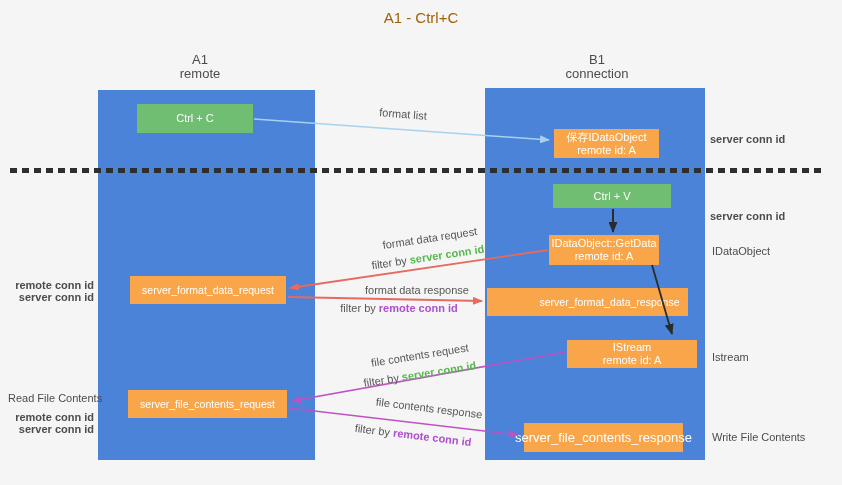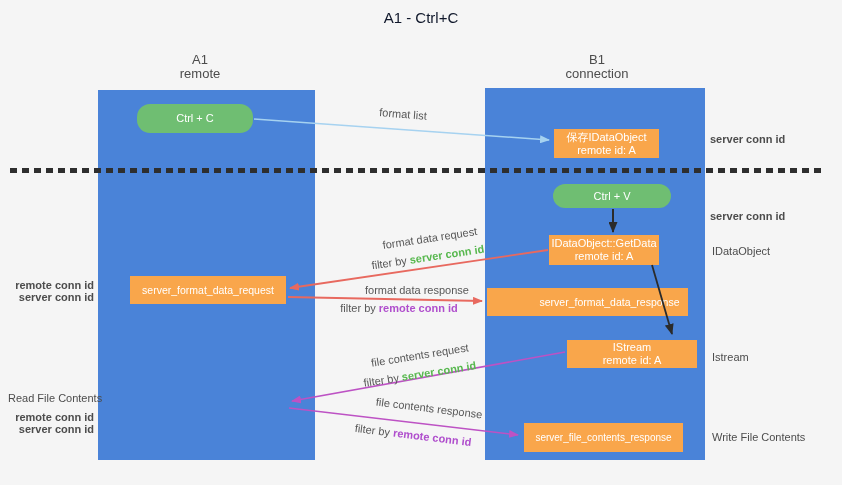--- a/index.html
+++ b/index.html
@@ -5,41 +5,41 @@
   html,body { margin:0; padding:0; }
   .stage {
     position:relative; width:842px; height:485px;
     background:#f5f5f5; overflow:hidden;
     font-family:"Liberation Sans", sans-serif;
     color:#3e3e3e;
   }
   .abs { position:absolute; }
   .title {
     left:0; right:0; top:8px; text-align:center;
-    font-size:15px; line-height:19px; color:#0f172a;
+    font-size:15px; line-height:19px; color:#a16207;
   }
   .lane-header {
     top:53px; width:140px; text-align:center;
     font-size:13px; line-height:14px; color:#4c4c4c;
   }
   .lane { background:#4a83d8; }
   .divider {
     left:10px; top:168px; width:813px; height:5px;
     background:repeating-linear-gradient(to right,#2e2e2e 0 7px, rgba(0,0,0,0) 7px 12px);
   }
   .node {
     display:flex; flex-direction:column; align-items:center; justify-content:center;
     text-align:center; color:#ffffff; white-space:nowrap;
   }
   .node.orange { background:#f9a64b; }
   .node.green  { background:#6fbe72; }
   .node .t1 { font-size:11px; line-height:13px; }
   .node .t2 { font-size:11px; line-height:13px; }
   .node.small-text { font-size:10.5px; }
-  .node.one-line { font-size:11px;border-radius:13px; }
+  .node.one-line { font-size:11px; }
   .arrow-label {
     font-size:11px; color:#575757; text-align:center; white-space:nowrap; height:14px;
   }
   .conn-green  { color:#58b84f; font-weight:bold; }
   .conn-purple { color:#b04fcd; font-weight:bold; }
   .side-note { font-size:11px; color:#4c4c4c; white-space:nowrap; }
   .side-note.right-align { text-align:right; }
   svg.arrows { position:absolute; left:0; top:0; pointer-events:none; }
 </style>
 </head>
@@ -89,23 +89,26 @@
 
   <div class="abs node orange small-text" style="left:487px; top:288px; width:157px; height:28px;padding-left:44px;">
     <div class="t1" style="font-size:10.5px">server_format_data_response</div>
   </div>
 
   <div class="abs node orange" style="left:567px; top:340px; width:130px; height:28px;">
     <div class="t1">IStream</div>
     <div class="t2">remote id: A</div>
   </div>
 
+  <div class="abs node orange small-text" style="left:128px; top:390px; width:159px; height:28px;">
+    <div class="t1" style="font-size:10.5px">server_file_contents_request</div>
+  </div>
 
   <div class="abs node orange small-text" style="left:524px; top:423px; width:159px; height:29px;">
-    <div class="t1" style="font-size:10px">server_file_contents_response</div>
+    <div class="t1" style="font-size:13px">server_file_contents_response</div>
   </div>
 
   <svg class="arrows" width="842" height="485">
     <defs>
       <marker id="ah-blue" markerUnits="userSpaceOnUse" markerWidth="10" markerHeight="8" refX="9" refY="4" orient="auto">
         <path d="M0,0 L10,4 L0,8 Z" fill="#a6d2f0"></path>
       </marker>
       <marker id="ah-red" markerUnits="userSpaceOnUse" markerWidth="10" markerHeight="8" refX="9" refY="4" orient="auto">
         <path d="M0,0 L10,4 L0,8 Z" fill="#e8695f"></path>
       </marker>

